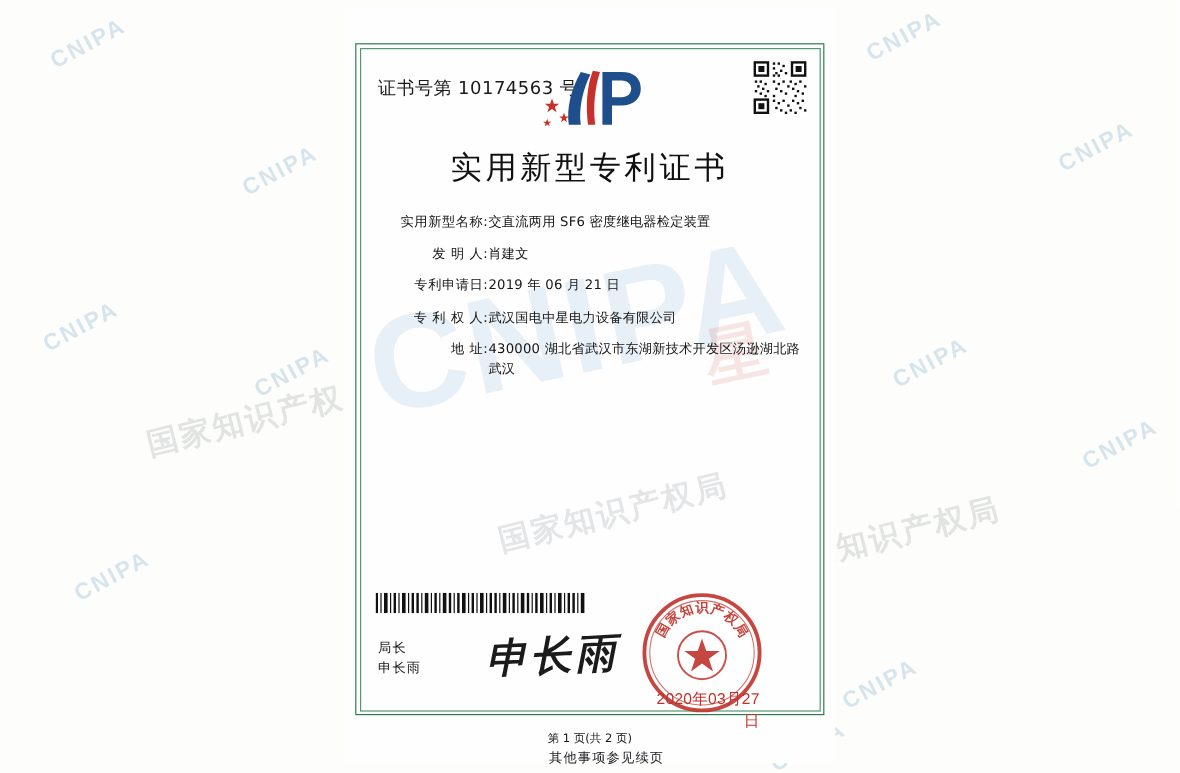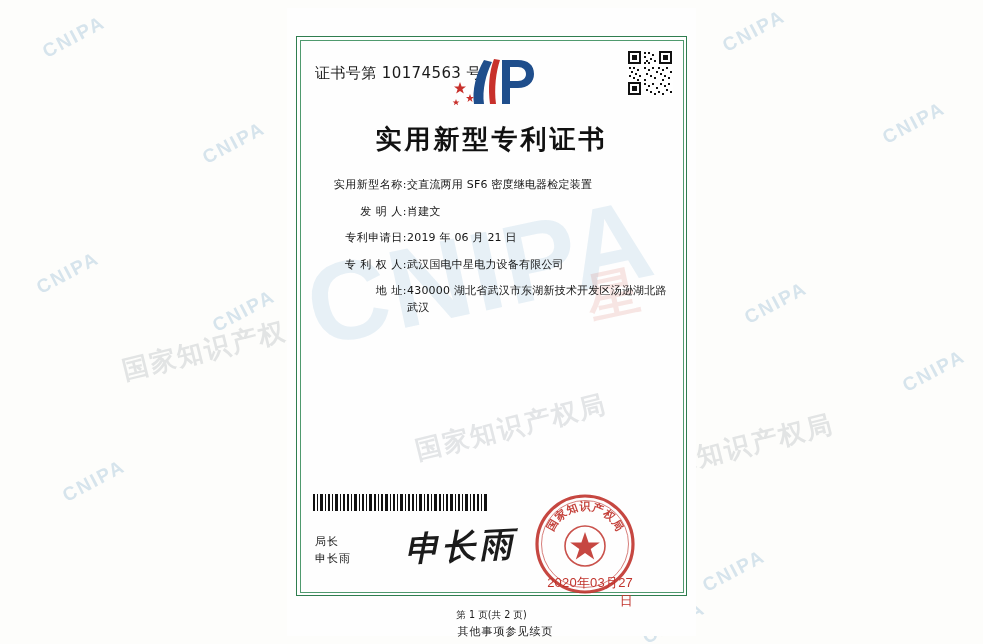--- a/index.html
+++ b/index.html
@@ -117,21 +117,21 @@
   }
 
   
   #title {
     position: absolute;
     left: 0;
     right: 0;
     top: 114px;
     text-align: center;
     font-size: 26px;
-    font-weight: bold;
+    font-weight: normal;
     letter-spacing: 3px;
     color: #111;
     font-family: "DejaVu Sans", sans-serif;
   }
 
   
   #fields {
     position: absolute;
     left: 28px;
     top: 168px;
@@ -190,21 +190,21 @@
     width: 175px;
     height: 17px;
   }
 
   
   #sigblock {
     position: absolute;
     left: 28px;
     top: 525px;
     font-size: 11px;
-    font-family: Liberation Serif, serif;
+    font-family: Liberation Mono, monospace;
     line-height: 1.5;
     color: #141414;
     letter-spacing: 1px;
   }
   #signature {
     position: absolute;
     left: 118px;
     top: 516px;
     font-size: 34px;
     color: #1b1b1b;

